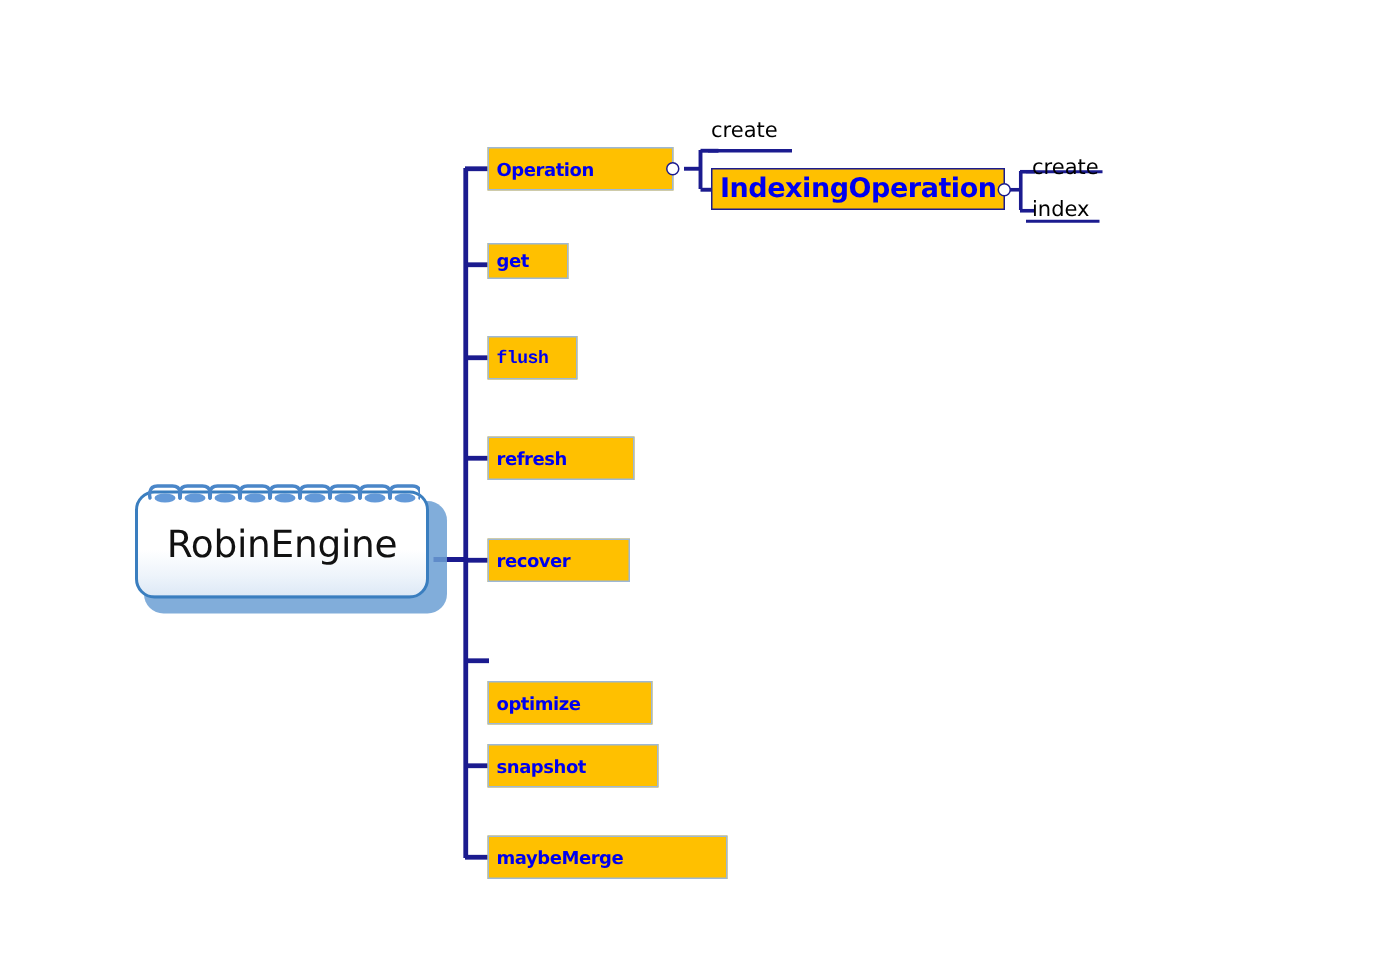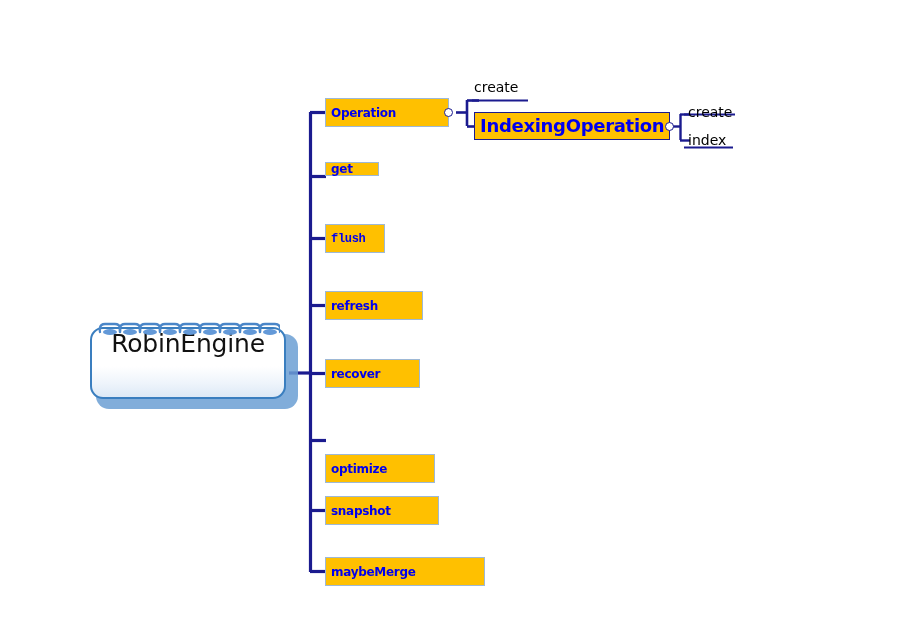--- a/index.html
+++ b/index.html
@@ -52,20 +52,21 @@
     position: absolute;
     left: 0px;
     top: 0px;
     width: 196px;
     height: 72px;
     border-radius: 13px;
     border: 2.2px solid #3a7ebf;
     background: linear-gradient(to bottom, #ffffff 0%, #ffffff 55%, #eef4fb 80%, #dde9f6 100%);
     box-sizing: border-box;
     display: flex;
+    align-items: center;
     justify-content: center;
   }
   .root-label {
     font-size: 25px;
     color: #111111;
     font-family: "DejaVu Sans", sans-serif;
     letter-spacing: -0.2px;
     white-space: nowrap;
     padding-bottom: 2px;
   }
@@ -198,21 +199,21 @@
         <ellipse cx="172" cy="11" rx="7" ry="3"></ellipse>
       </g>
     </svg>
   </div>
 
   <div class="node-box" style="left:325px; top:98px; width:124px; height:29px;">
     <span>Operation</span>
   </div>
   <div class="conn-dot" style="left:444px; top:108px;"></div>
 
-  <div class="node-box" style="left:325px; top:162px; width:54px; height:14px;">
+  <div class="node-box" style="left:325px; top:162px; width:54px; height:24px;">
     <span>get</span>
   </div>
 
   <div class="node-box" style="left:325px; top:224px; width:60px; height:29px;font-family:Liberation Mono, monospace;">
     <span>flush</span>
   </div>
 
   <div class="node-box" style="left:325px; top:291px; width:98px; height:29px;">
     <span>refresh</span>
   </div>

